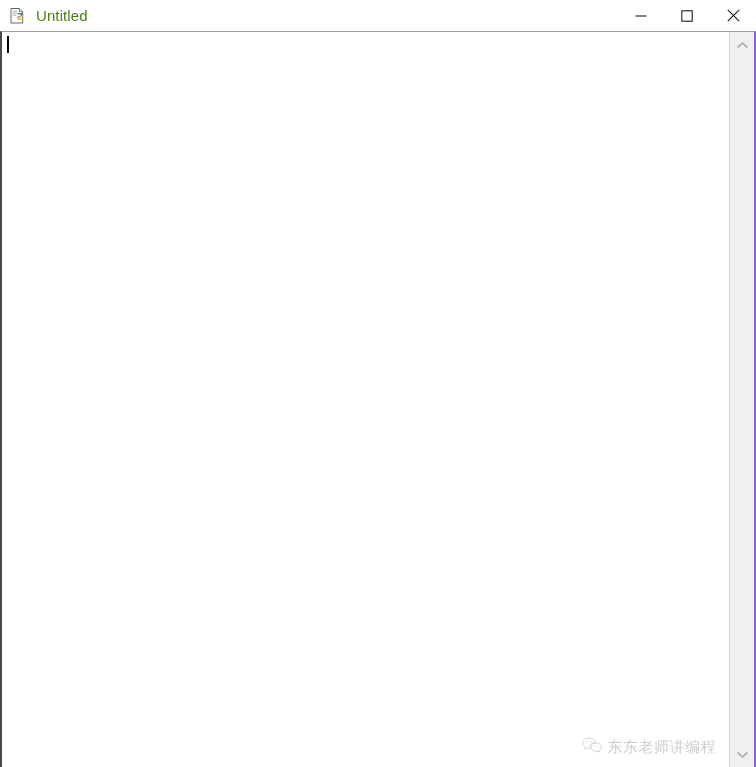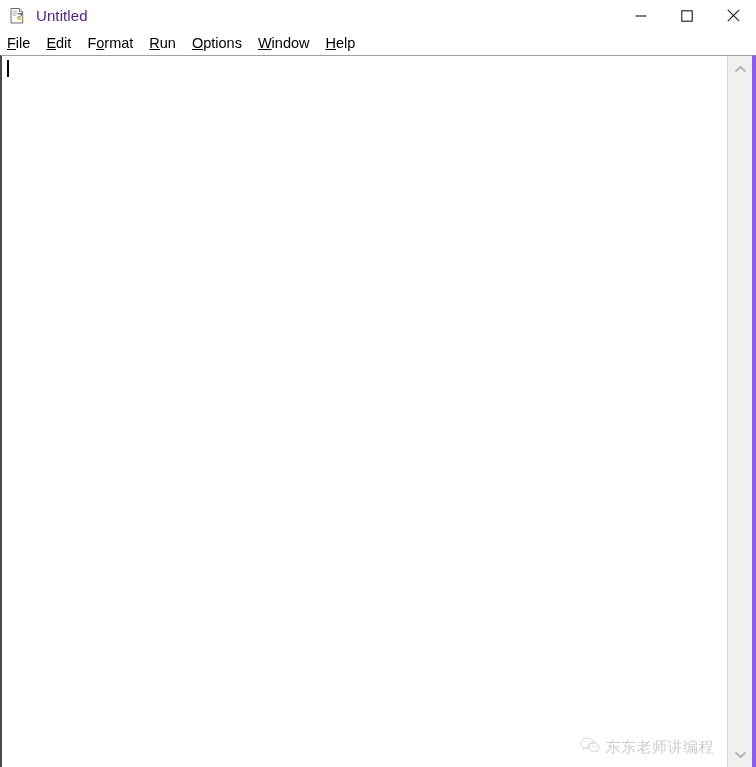--- a/index.html
+++ b/index.html
@@ -37,21 +37,21 @@
   .title-icon {
     width: 18px;
     height: 18px;
     margin-left: 9px;
     margin-right: 9px;
     position: relative;
     flex: 0 0 auto;
   }
   .title-text {
     font-size: 15px;
-    color: #4c1d95;
+    color: #4d7c0f;
     line-height: 1;
     letter-spacing: 0.1px;
     white-space: nowrap;
   }
   .win-controls {
     position: absolute;
     right: 0;
     top: 0;
     height: 31px;
     display: flex;
@@ -92,21 +92,21 @@
   .menu-item u { text-decoration: underline; text-underline-offset: 1px; }
 
   
   .editor-row {
     flex: 1 1 auto;
     display: flex;
     position: relative;
     min-height: 0;
     border-top: 1px solid #a0a0a0;
     border-left: 2px solid #4a4a4a;
-    border-right: 4px solid #8b5cf6;
+    border-right: 2px solid #8b5cf6;
     box-sizing: border-box;
   }
   .editor {
     flex: 1 1 auto;
     background: #ffffff;
     position: relative;
     overflow: hidden;
     border-right: 1px solid #d4d4d4;
   }
   .caret {
@@ -226,29 +226,20 @@
         <span>
           <svg width="13" height="13" viewBox="0 0 13 13">
             <line x1="0.8" y1="0.8" x2="12.2" y2="12.2" stroke="#1b1b1b" stroke-width="1.1"></line>
             <line x1="12.2" y1="0.8" x2="0.8" y2="12.2" stroke="#1b1b1b" stroke-width="1.1"></line>
           </svg>
         </span>
       </button>
     </div>
   </div>
 
-  <div class="menubar">
-    <div class="menu-item"><u>F</u>ile</div>
-    <div class="menu-item"><u>E</u>dit</div>
-    <div class="menu-item">F<u>o</u>rmat</div>
-    <div class="menu-item"><u>R</u>un</div>
-    <div class="menu-item"><u>O</u>ptions</div>
-    <div class="menu-item"><u>W</u>indow</div>
-    <div class="menu-item"><u>H</u>elp</div>
-  </div>
 
   <div class="editor-row">
 
     <div class="editor">
       <div class="caret"></div>
       <div class="editor-content"></div>
 
       <div class="watermark">
         <span>
           <svg width="20" height="17" viewBox="0 0 20 17" xmlns="http://www.w3.org/2000/svg">

